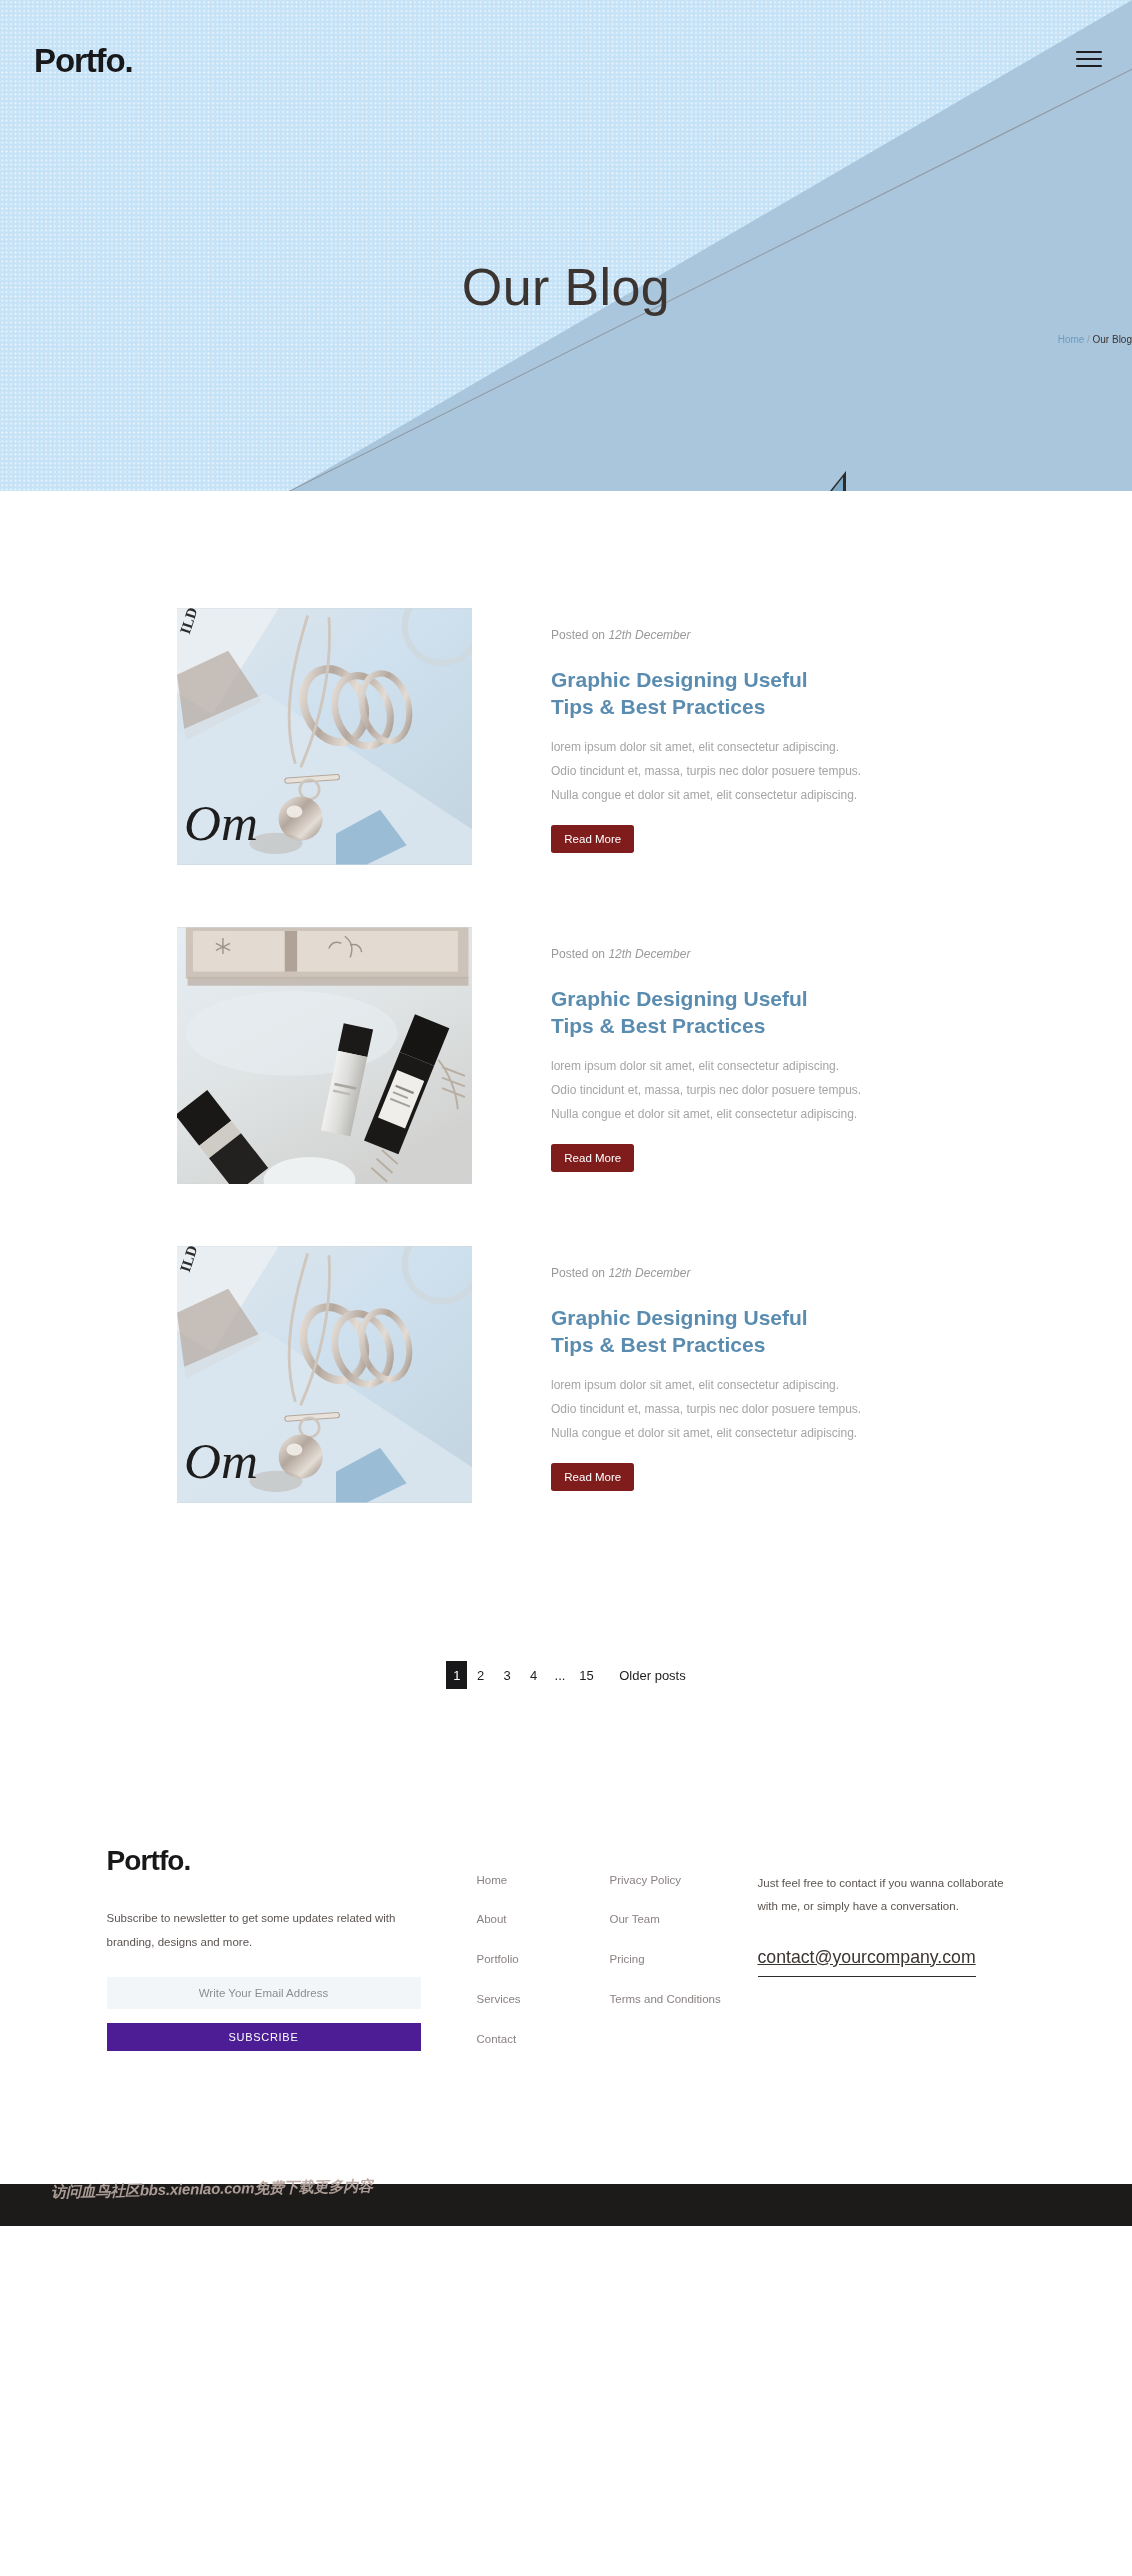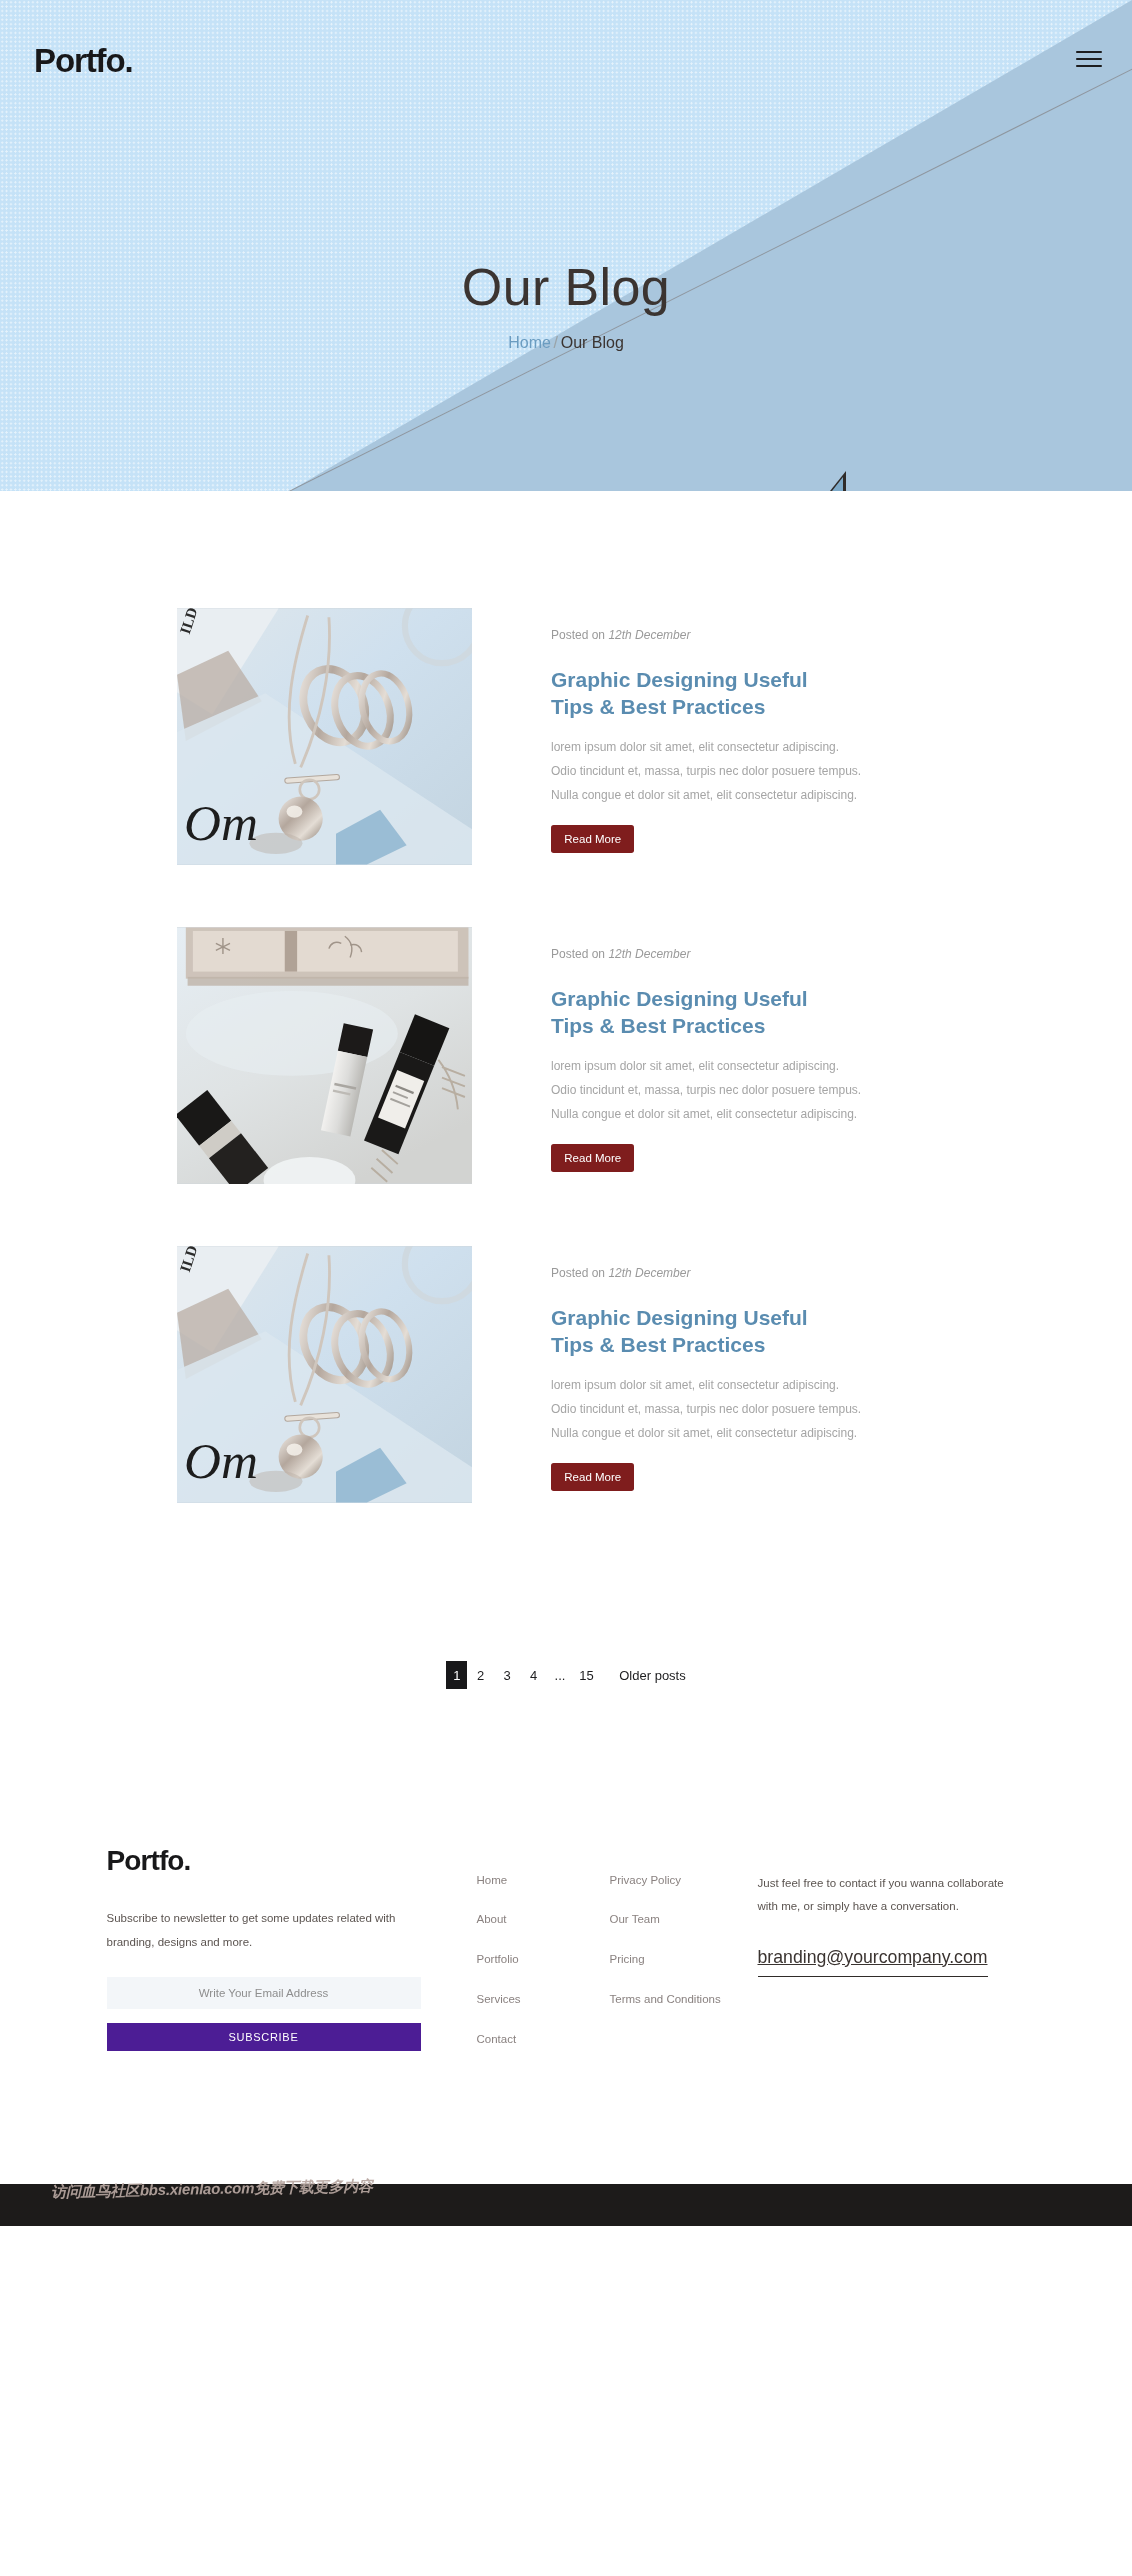--- a/index.html
+++ b/index.html
@@ -89,22 +89,22 @@
     text-align:center;
     font-size:52px;
     font-weight:normal;
     color:#3b3431;
     letter-spacing:0.4px;
     z-index:4;
   }
   .breadcrumb {
     position:absolute;
     top:334px; left:0; width:1132px;
-    text-align:center;
-    font-size:16px;
+    text-align:right;
+    font-size:10px;
     color:#3b3431;
     z-index:4;
   }
   .breadcrumb a { color:#6b9cc0; text-decoration:none; }
   .breadcrumb .sep { color:#9aa3a8; margin:0 2.7px; }
 
   
   .blog-wrap {
     width:1132px;
     padding-top:117px;
@@ -529,21 +529,21 @@
 
     <div class="f-col-links second">
       <a class="f-link" href="#">Privacy Policy</a>
       <a class="f-link" href="#">Our Team</a>
       <a class="f-link" href="#">Pricing</a>
       <a class="f-link" href="#">Terms and Conditions</a>
     </div>
 
     <div class="f-col-contact">
       <div class="f-contact-desc">Just feel free to contact if you wanna collaborate with me, or simply have a conversation.</div>
-      <a class="f-email" href="#">branding@yourcompany.com</a>
+      <a class="f-email" href="#">contact@yourcompany.com</a>
     </div>
 
   </div>
   <div class="footer-spacer"></div>
 </div>
 
 <div class="wm-zone">
   <div class="wm-bar"></div>
   <div class="wm-text">访问血鸟社区bbs.xienIao.com免费下载更多内容</div>
 </div>

